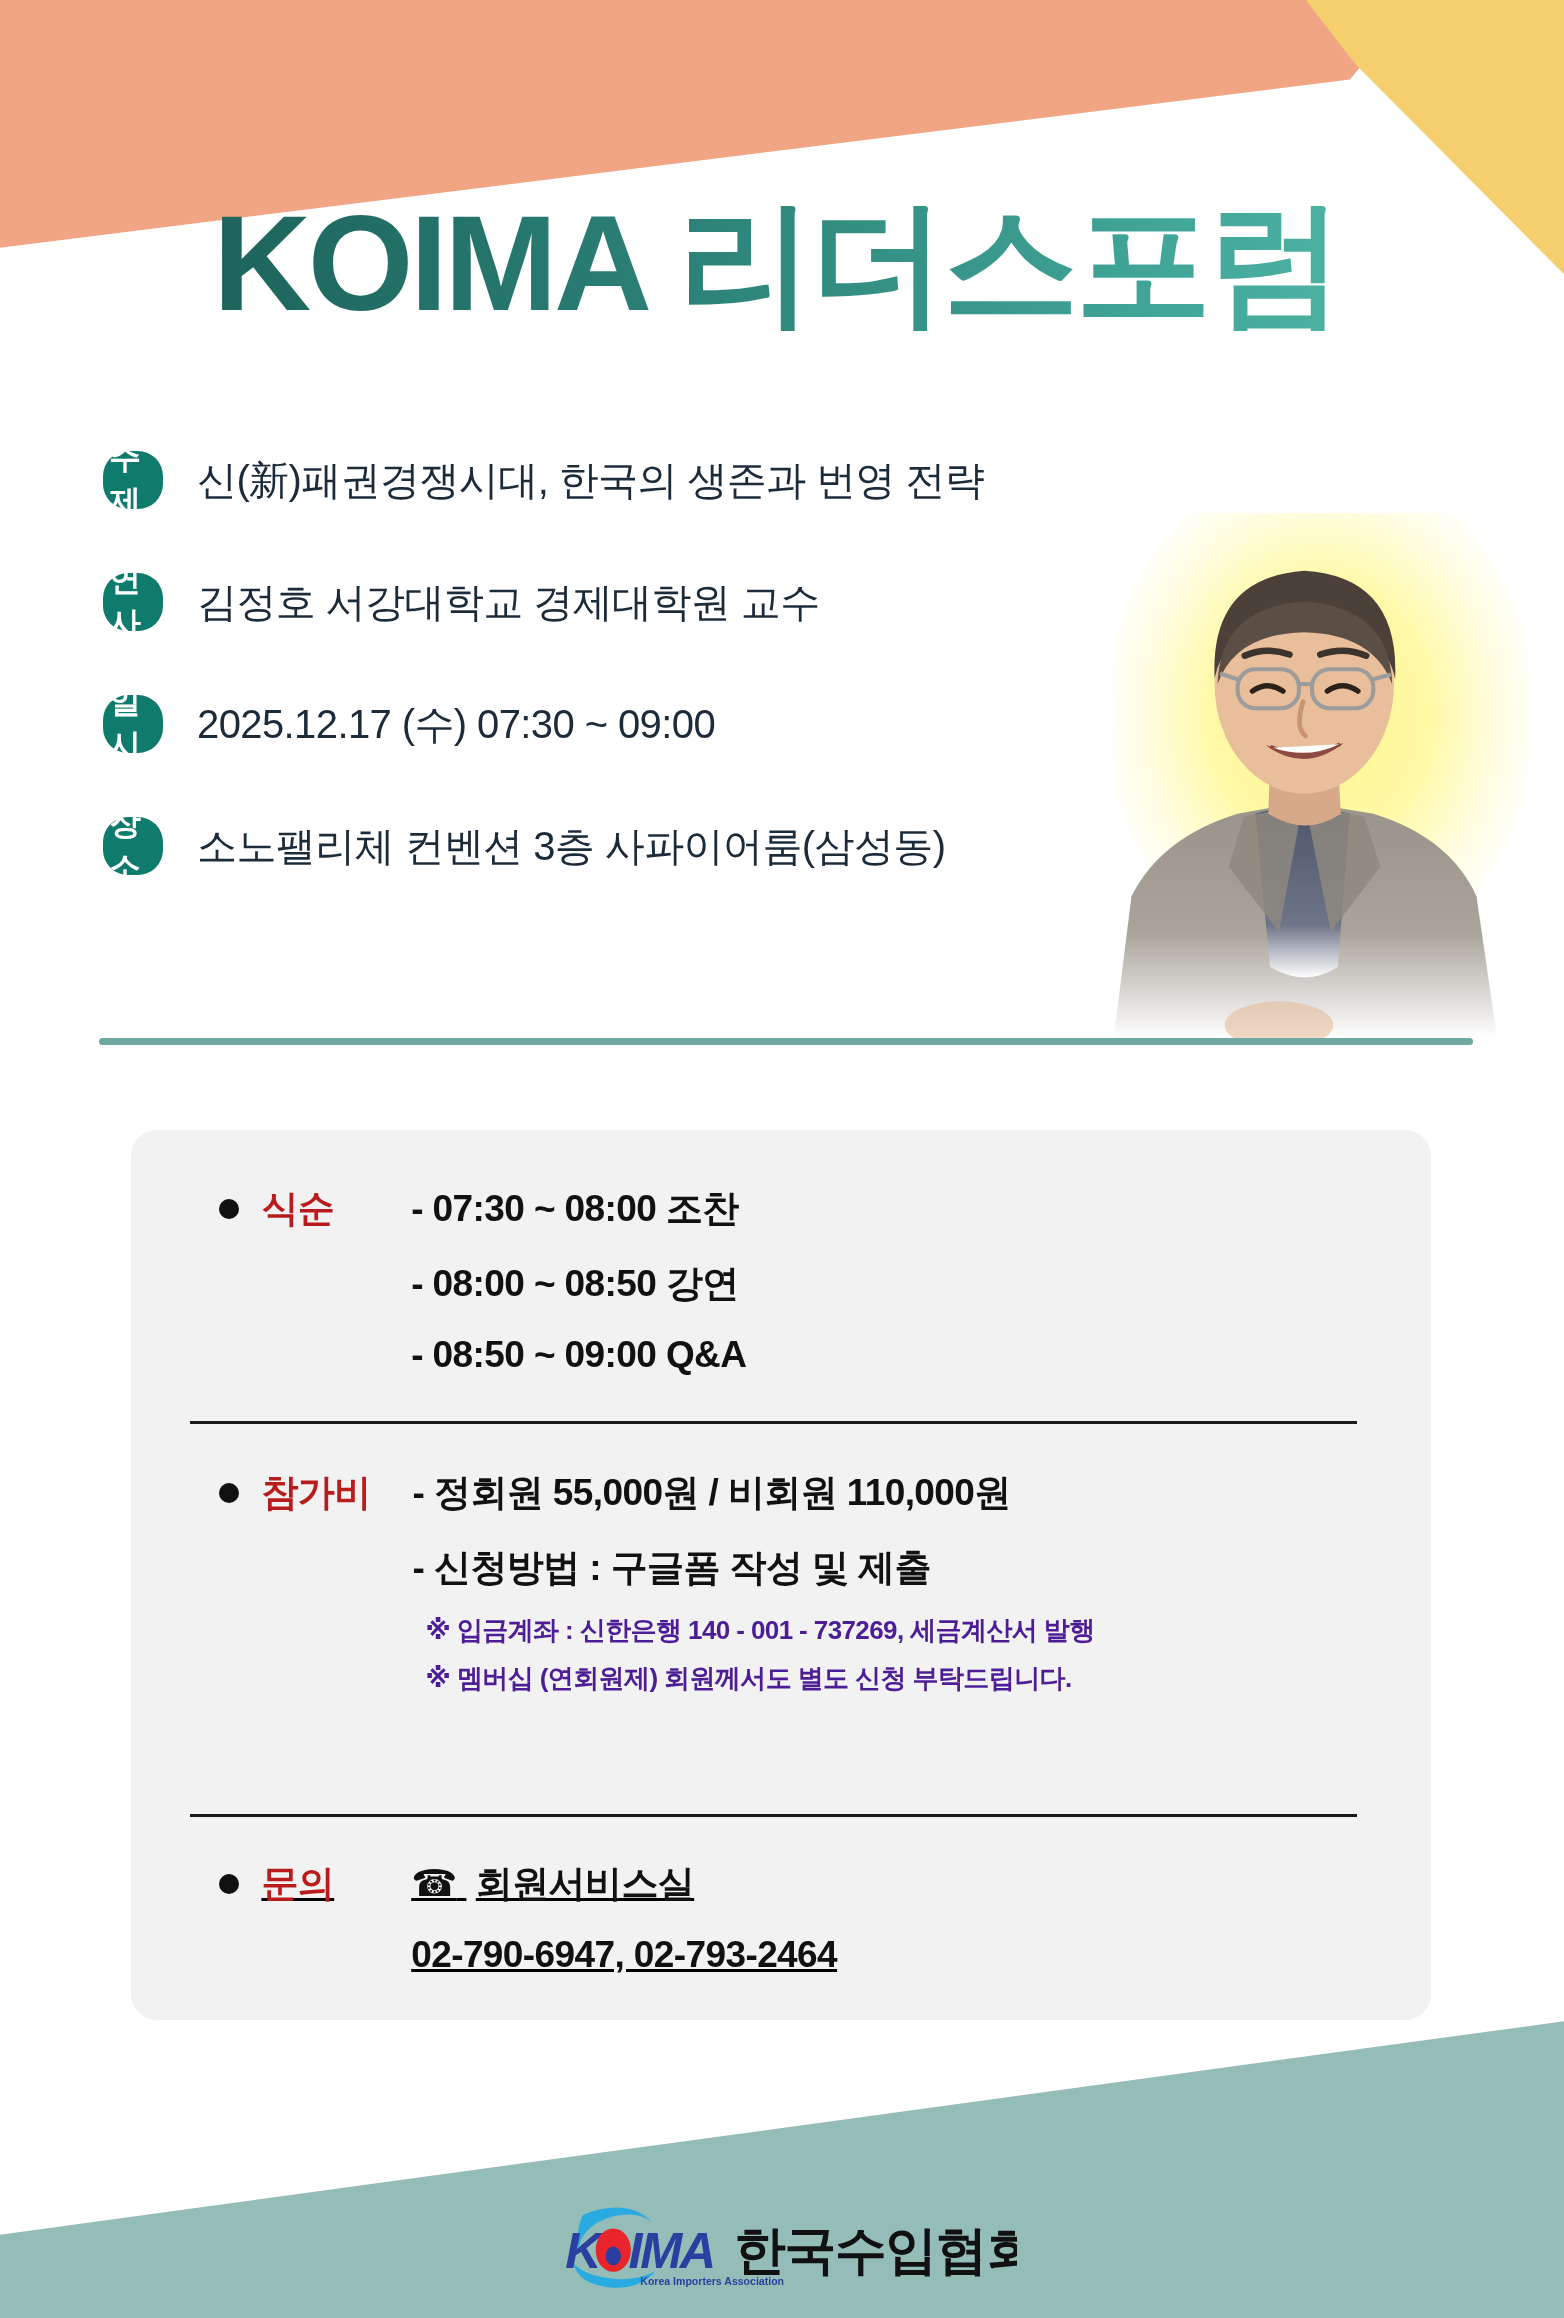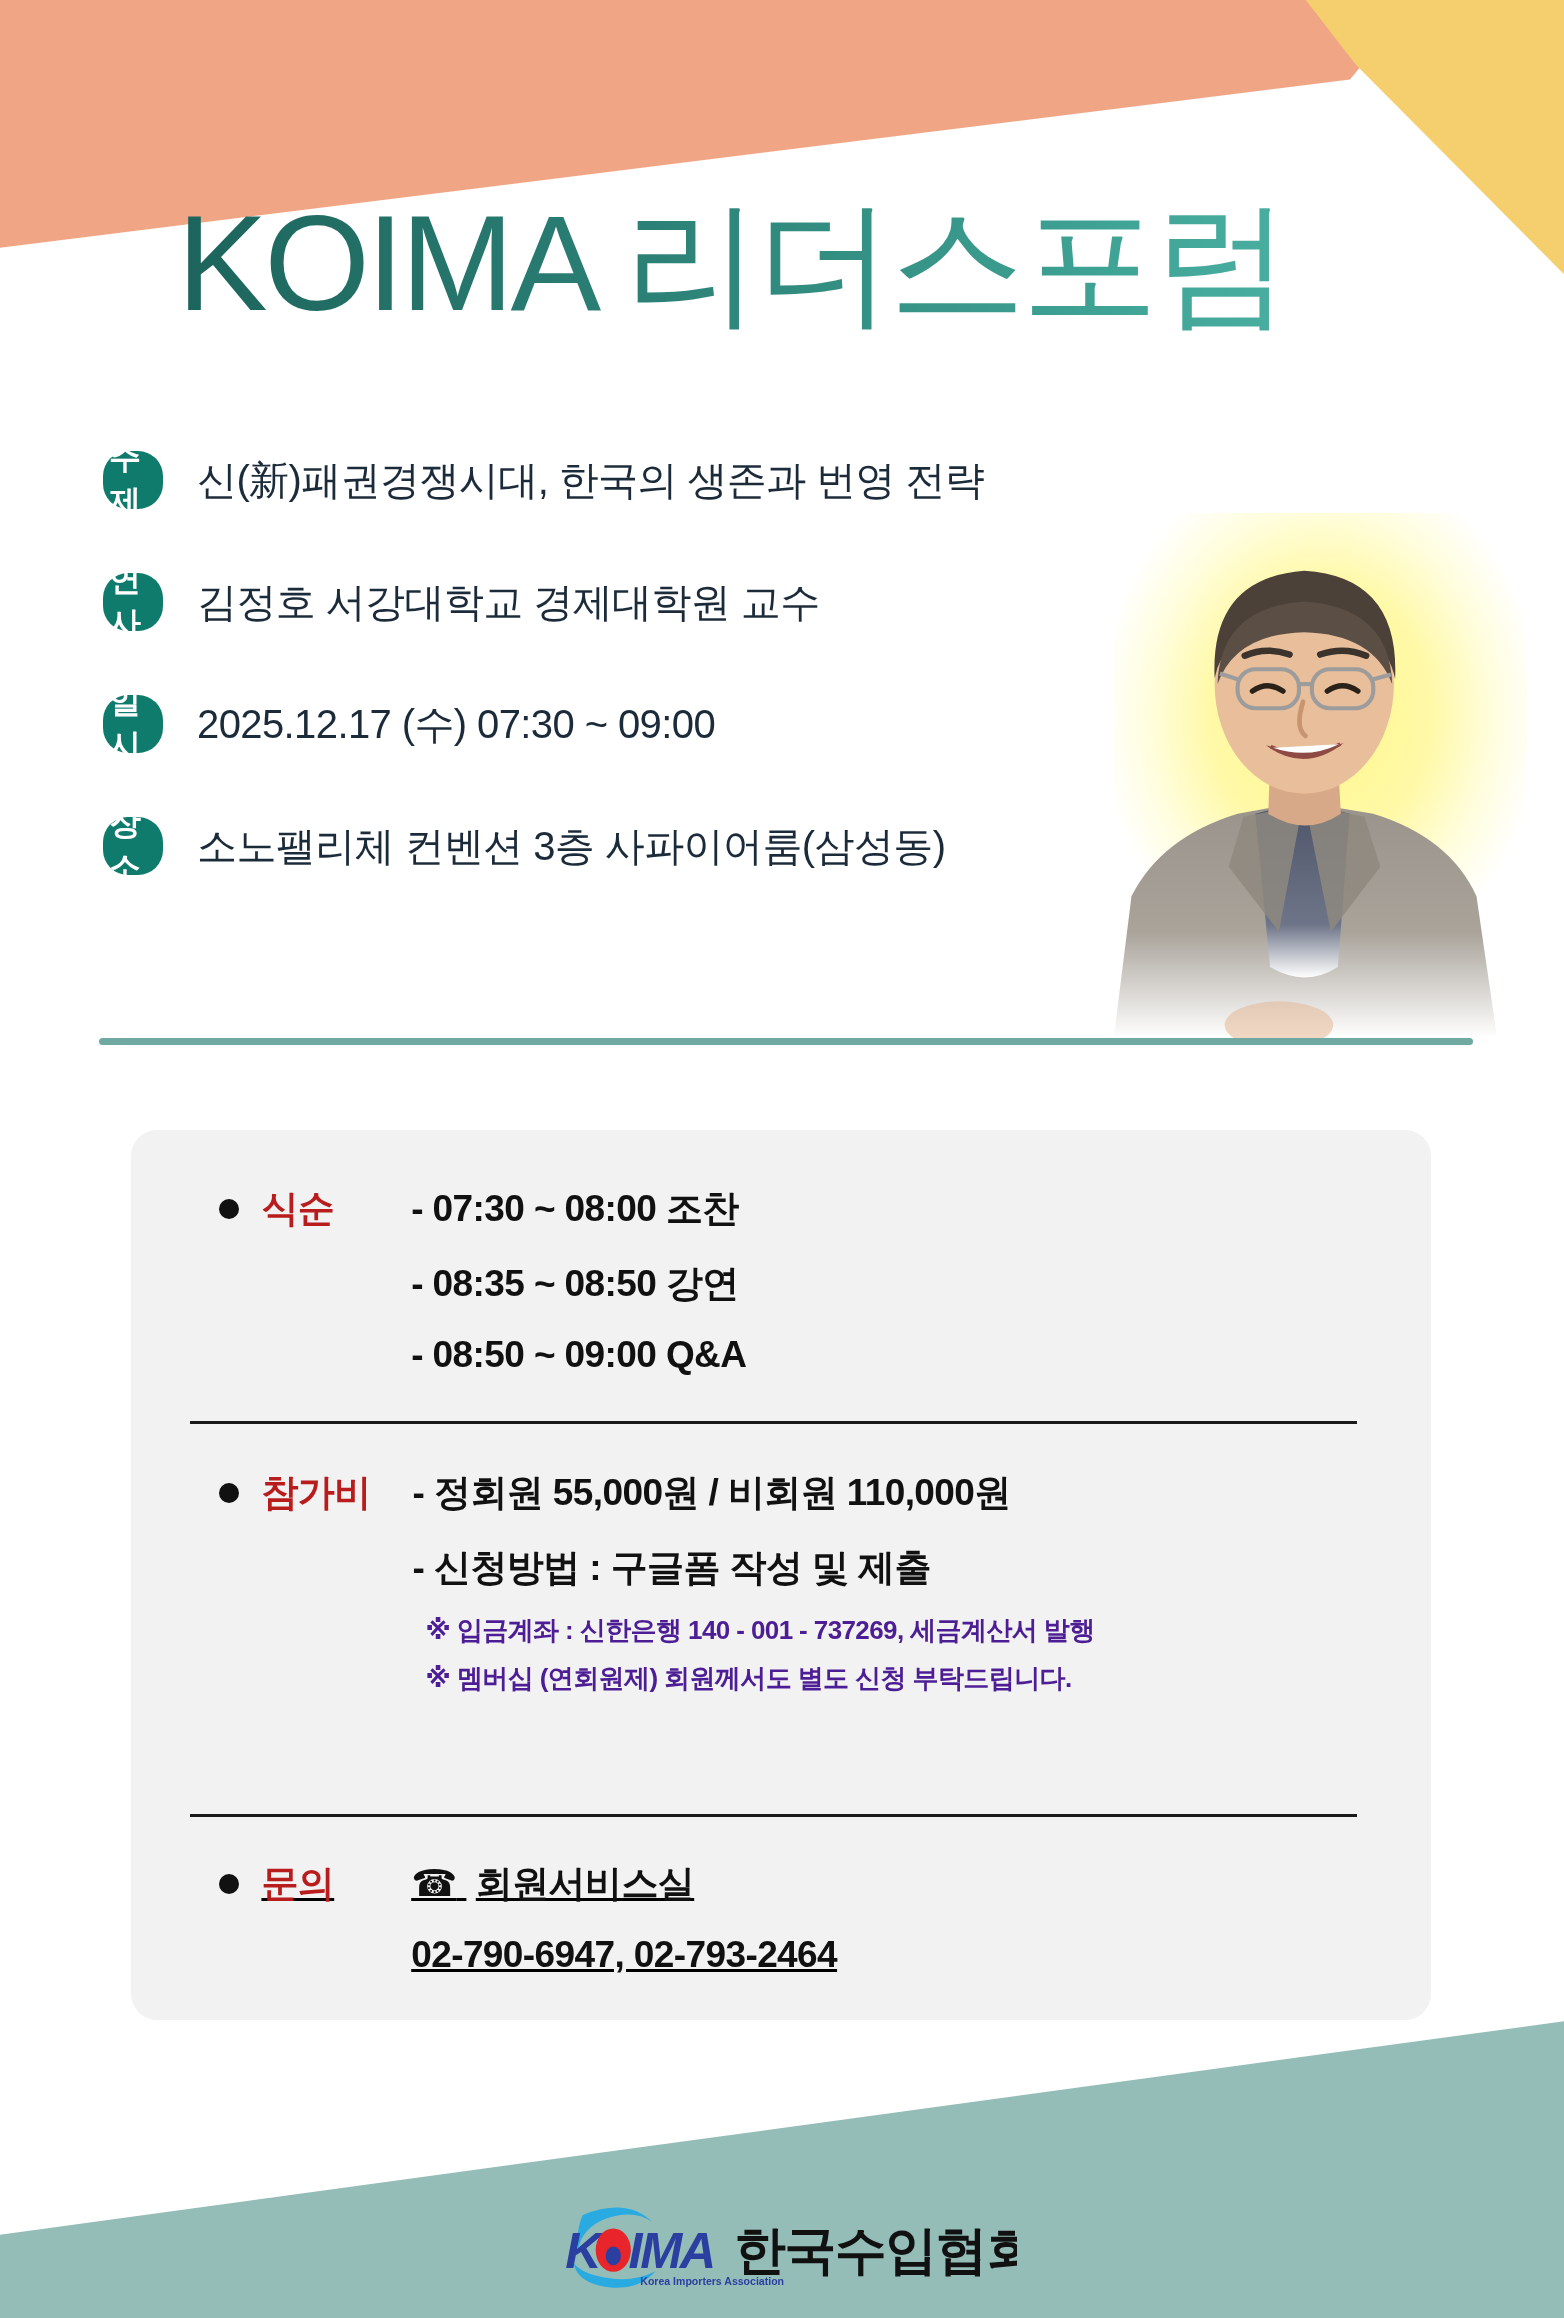--- a/index.html
+++ b/index.html
@@ -11,24 +11,25 @@
     position:relative;
   }
   #poster{position:absolute;inset:0;overflow:hidden;background:#fff;}
 
   
   .corner-svg{position:absolute;left:0;top:0;width:1564px;height:2319px;pointer-events:none;}
 
   
   .title-wrap{position:absolute;left:177px;top:195px;width:1356px;height:153px;}
   .title{
-    font-size:136px;line-height:1;font-weight:normal;letter-spacing:-3.5px;
+    font-size:136px;line-height:1;font-weight:bold;letter-spacing:-3.5px;
     background:linear-gradient(90deg,#1C645C 0%,#2C8176 35%,#3EA294 68%,#58BFAE 100%);
     -webkit-background-clip:text;background-clip:text;color:transparent;
     white-space:nowrap;
+    margin-left:36px;
   }
 
   
   .info-list{position:absolute;left:103px;top:436px;width:1297px;}
   .info-row{display:flex;align-items:center;height:88px;margin-bottom:34px;}
   .badge{
     width:60px;height:58px;border-radius:25px;background:#0F7B6C;
     color:#ffffff;font-size:32px;font-weight:bold;letter-spacing:4.7px;
     display:flex;align-items:center;justify-content:center;
     flex:0 0 auto;box-sizing:border-box;padding-left:6px;
@@ -171,21 +172,21 @@
 
   <div class="hline"></div>
 
   <div class="card">
 
     <div class="blk" style="left:88px;top:54px;">
       <div class="bullet"></div>
       <div class="blk-label">식순</div>
       <div class="blk-body" style="margin-left:77px;">
         <div class="bline">- 07:30 ~ 08:00  조찬</div>
-        <div class="bline">- 08:35 ~ 08:50  강연</div>
+        <div class="bline">- 08:00 ~ 08:50  강연</div>
         <div class="bline">- 08:50 ~ 09:00  Q&amp;A</div>
       </div>
     </div>
 
     <div class="cdiv" style="left:59px;top:291px;width:1167px;"></div>
 
     <div class="blk" style="left:88px;top:338px;">
       <div class="bullet"></div>
       <div class="blk-label">참가비</div>
       <div class="blk-body" style="margin-left:42px;">

